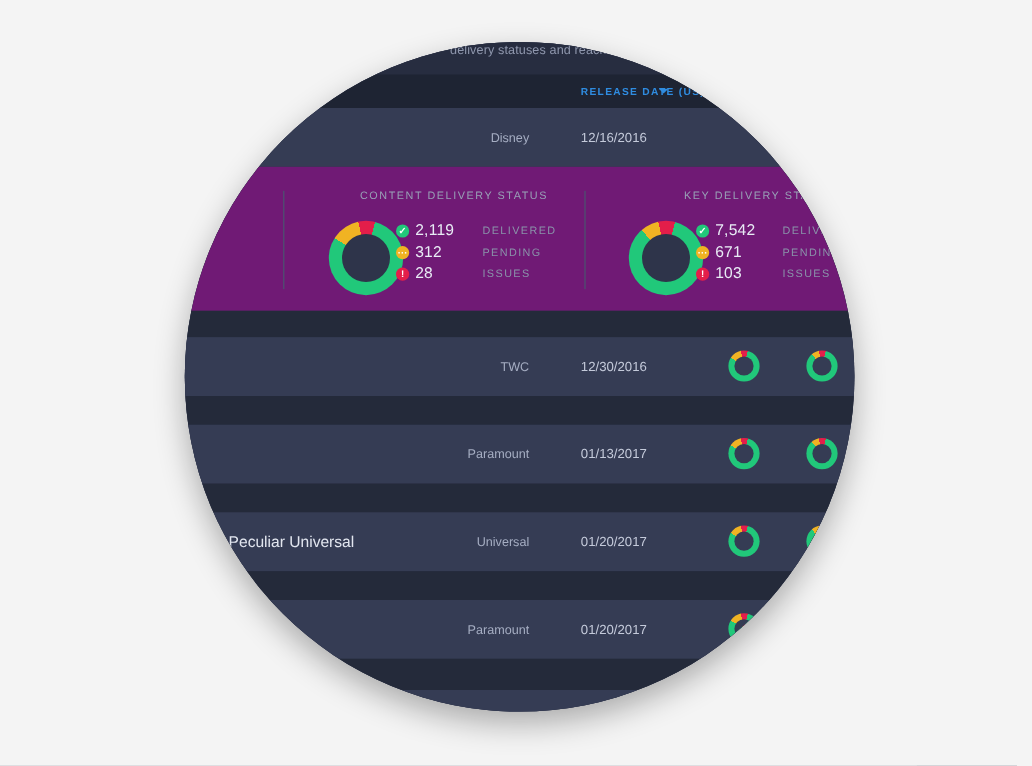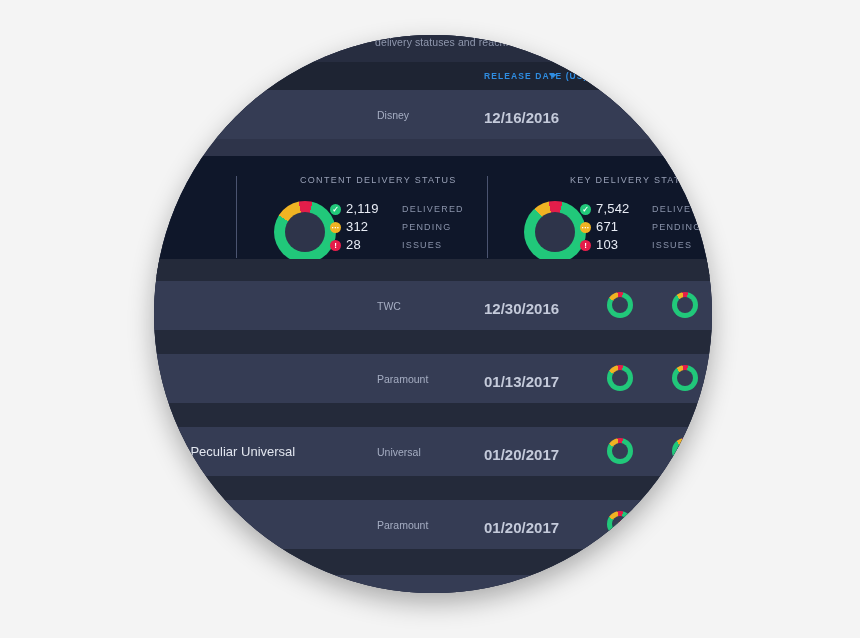--- a/index.html
+++ b/index.html
@@ -111,31 +111,30 @@
     color: #e2e6ef;
     white-space: nowrap;
   }
   .row-studio {
     position: absolute;
     left: 377px;
     top: 19px;
     font-size: 10.5px;
     color: #a5adc2;
     white-space: nowrap;
-    text-align: left;
+    text-align: right;
     width: 64px;
   }
   .row-date {
     position: absolute;
     left: 484px;
     top: 19px;
-    font-size: 15px;
+    font-size: 11px;
     color: #c4cada;
     white-space: nowrap;
-    font-weight: bold;
   }
 
   
   .mini-ring {
     position: absolute;
     top: 11px;
     width: 26px;
     height: 26px;
     border-radius: 50%;
   }
@@ -144,24 +143,24 @@
     left: 5px; top: 5px;
     width: 16px; height: 16px;
     border-radius: 50%;
     background: #353c54;
   }
 
   
   .detail-panel {
     position: absolute;
     left: 0;
-    top: 156px;
+    top: 139px;
     width: 860px;
     height: 120px;
-    background: #0f172a;
+    background: #701a75;
   }
   .panel-divider {
     position: absolute;
     top: 20px;
     width: 1px;
     height: 82px;
     background: #4b5470;
   }
   .panel-divider.left  { left: 236px; }
   .panel-divider.mid   { left: 487px; }

